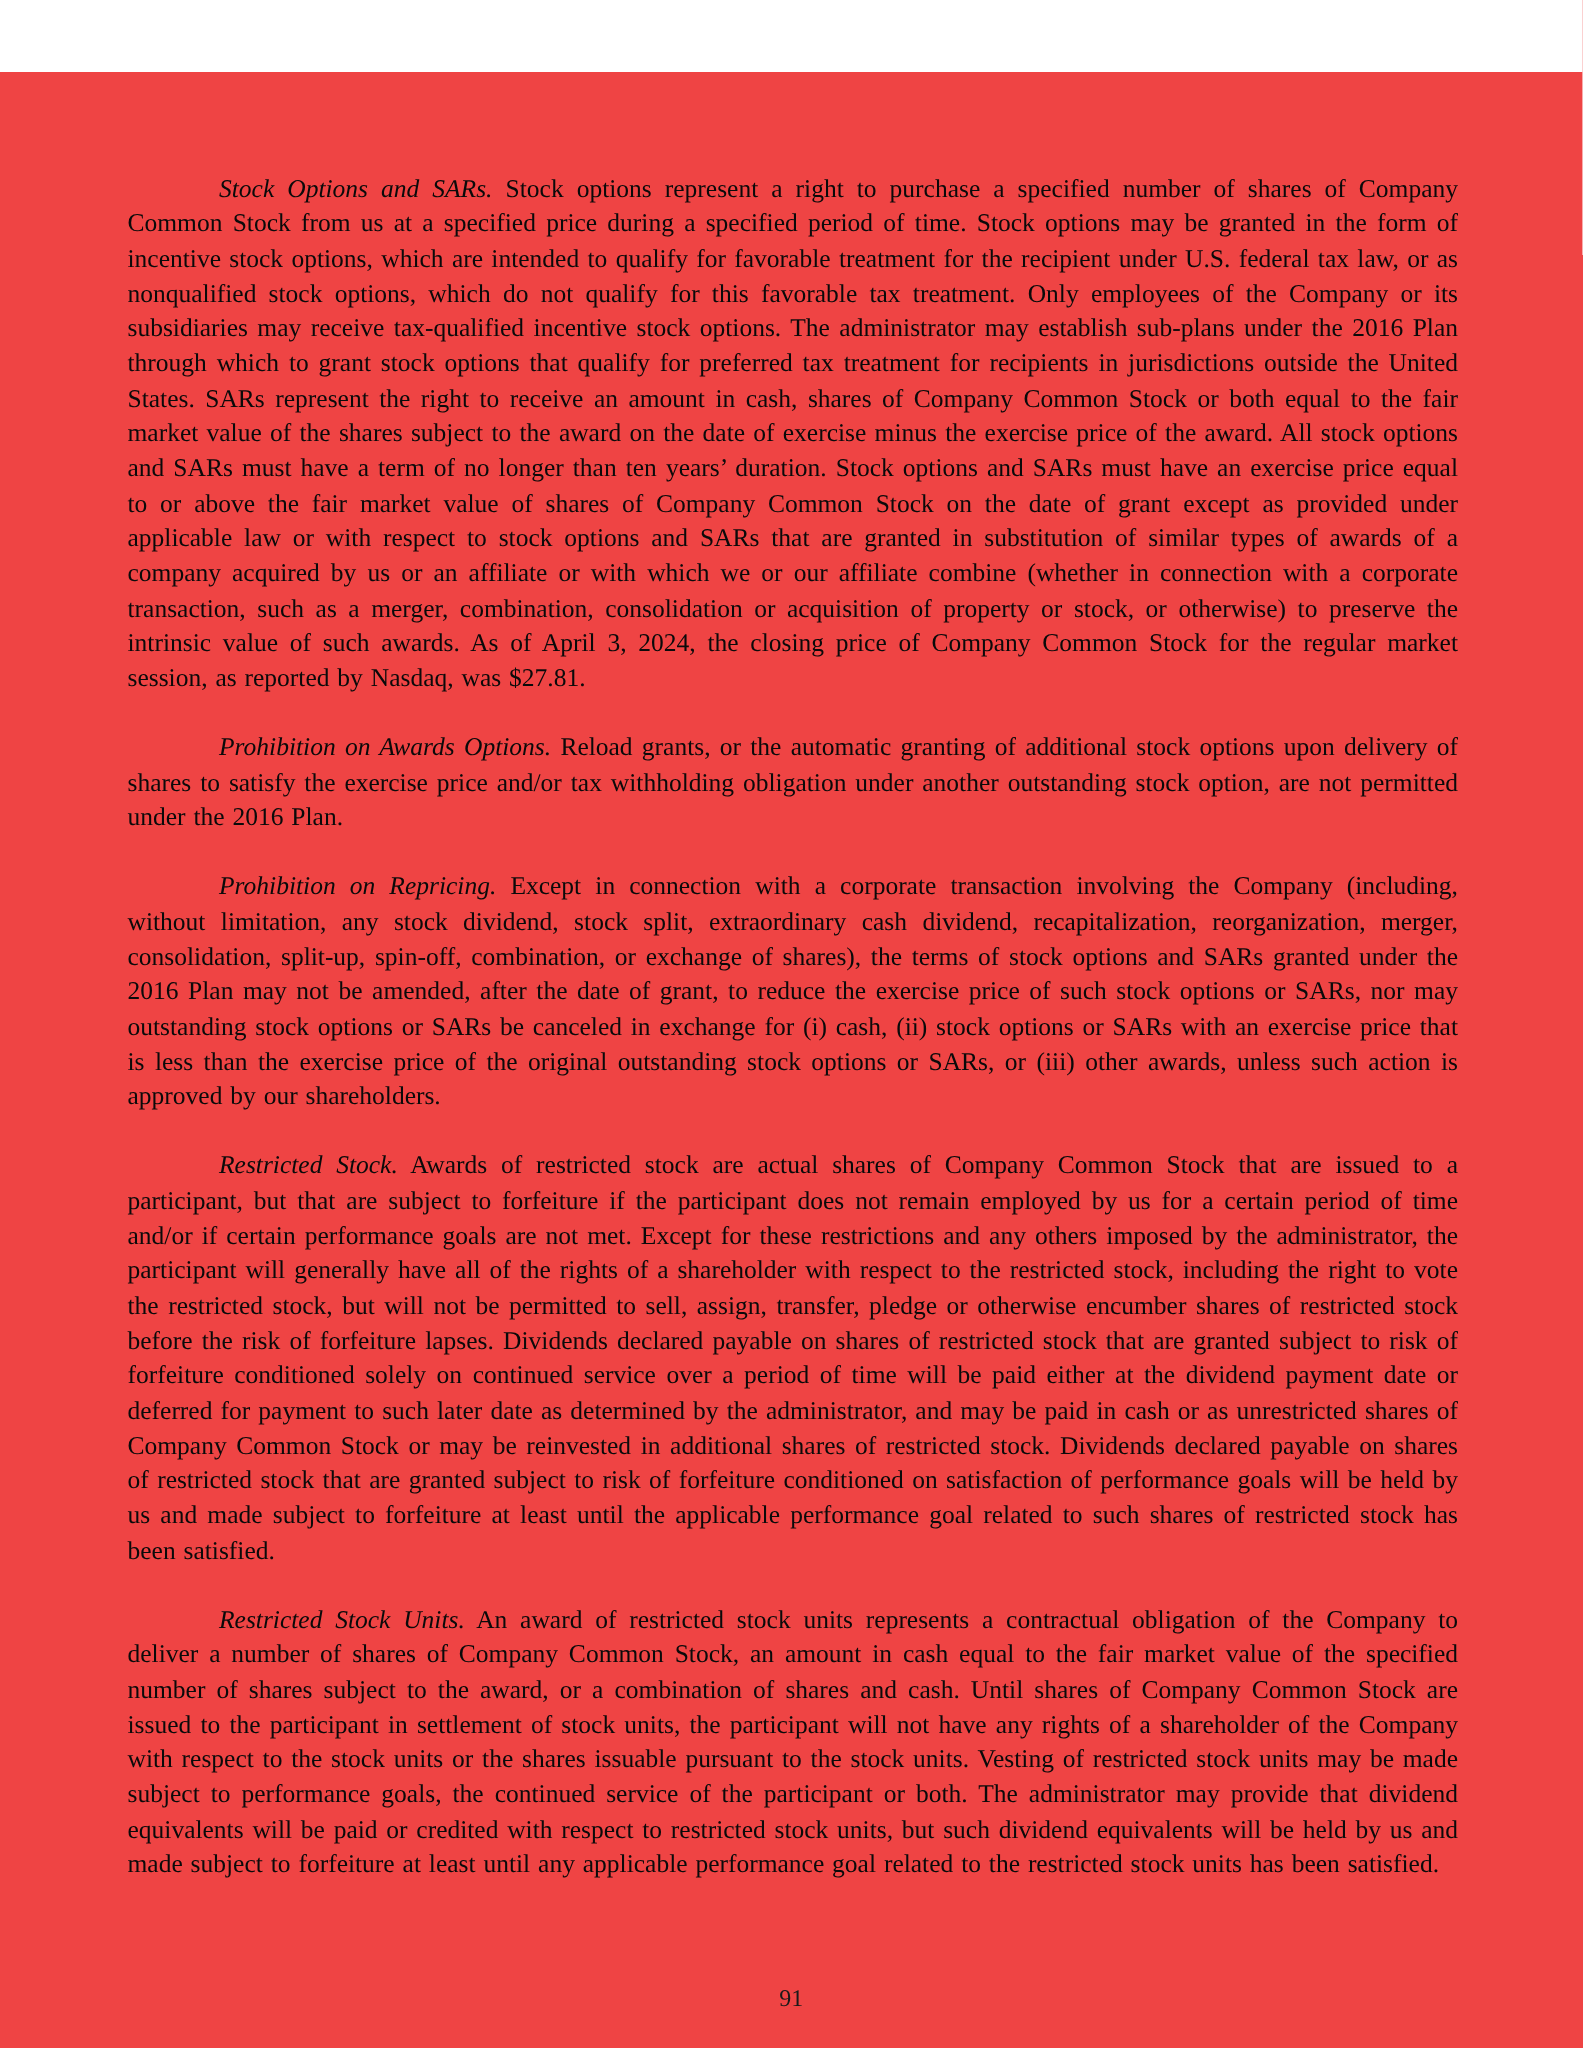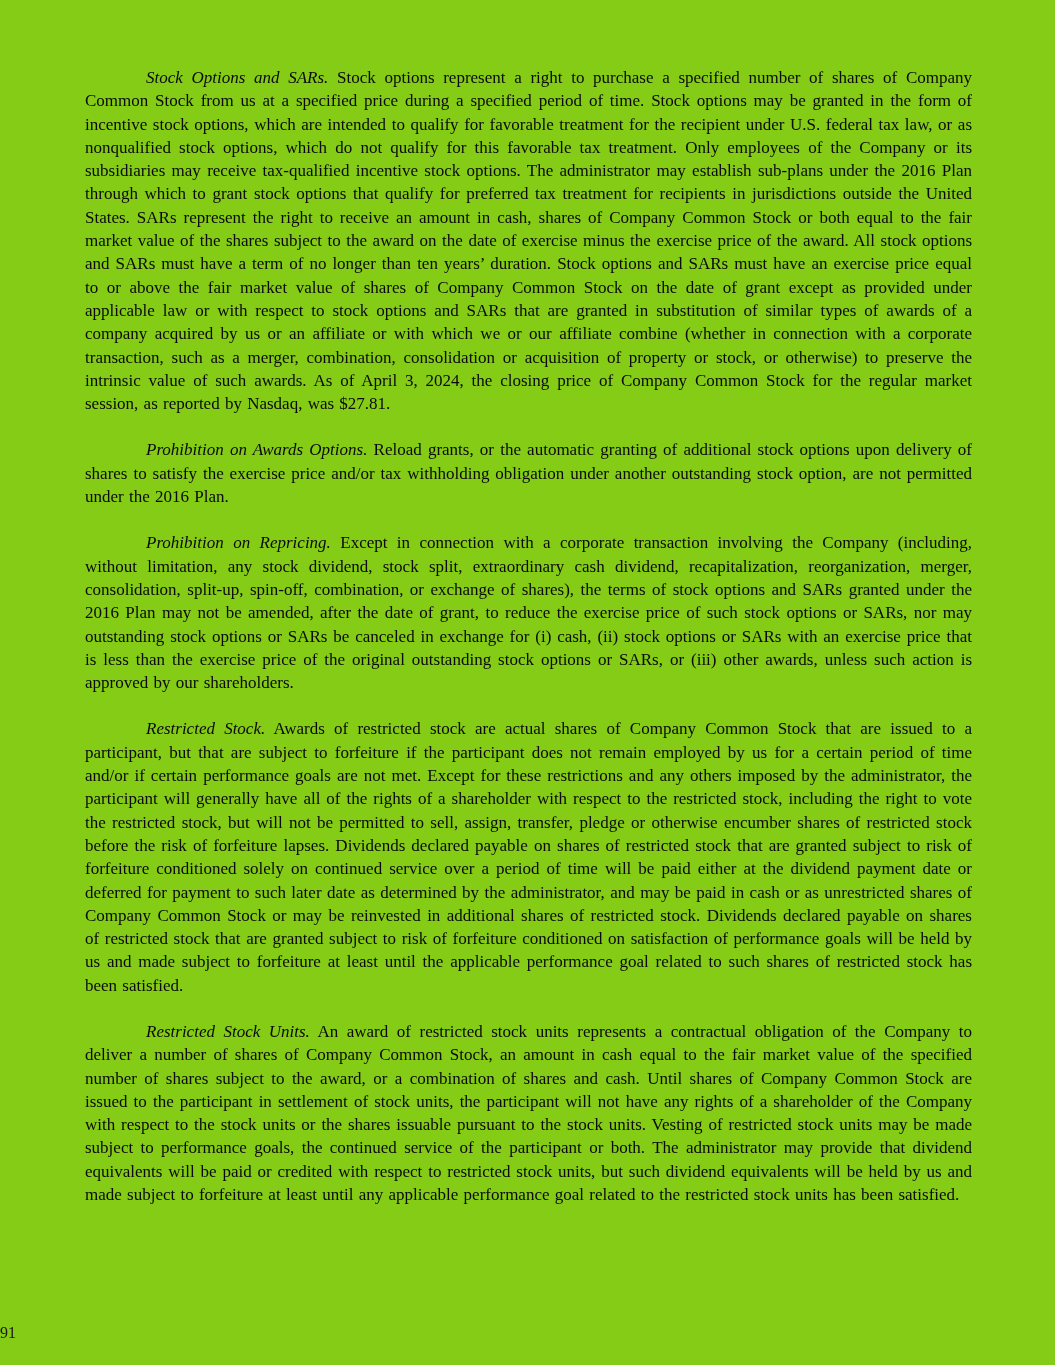--- a/index.html
+++ b/index.html
@@ -13,39 +13,40 @@
     position: relative;
     font-family: "Liberation Serif", serif;
     color: #0a0a0a;
     overflow: hidden;
   }
   .page {
     position: absolute;
     inset: 0;
     box-sizing: border-box;
     padding: 66px 83px 0 85px;
-    background: #84cc16;
+    background: #ef4444;
+    margin-top: 48px;
   }
   .doc-para {
     margin: 0 0 23px 0;
     font-size: 17px;
     line-height: 23.3px;
     text-align: justify;
     text-indent: 61px;
     word-spacing: 1px;
   }
   .lead-in {
     font-style: italic;
   }
   .page-footer {
     position: absolute;
     bottom: 22px;
     left: 0;
     width: 100%;
-    text-align: left;
+    text-align: center;
     font-size: 16px;
     line-height: 20px;
     color: #1a1a1a;
   }
 </style>
 </head>
 <body>
 
 <div class="page">
 

